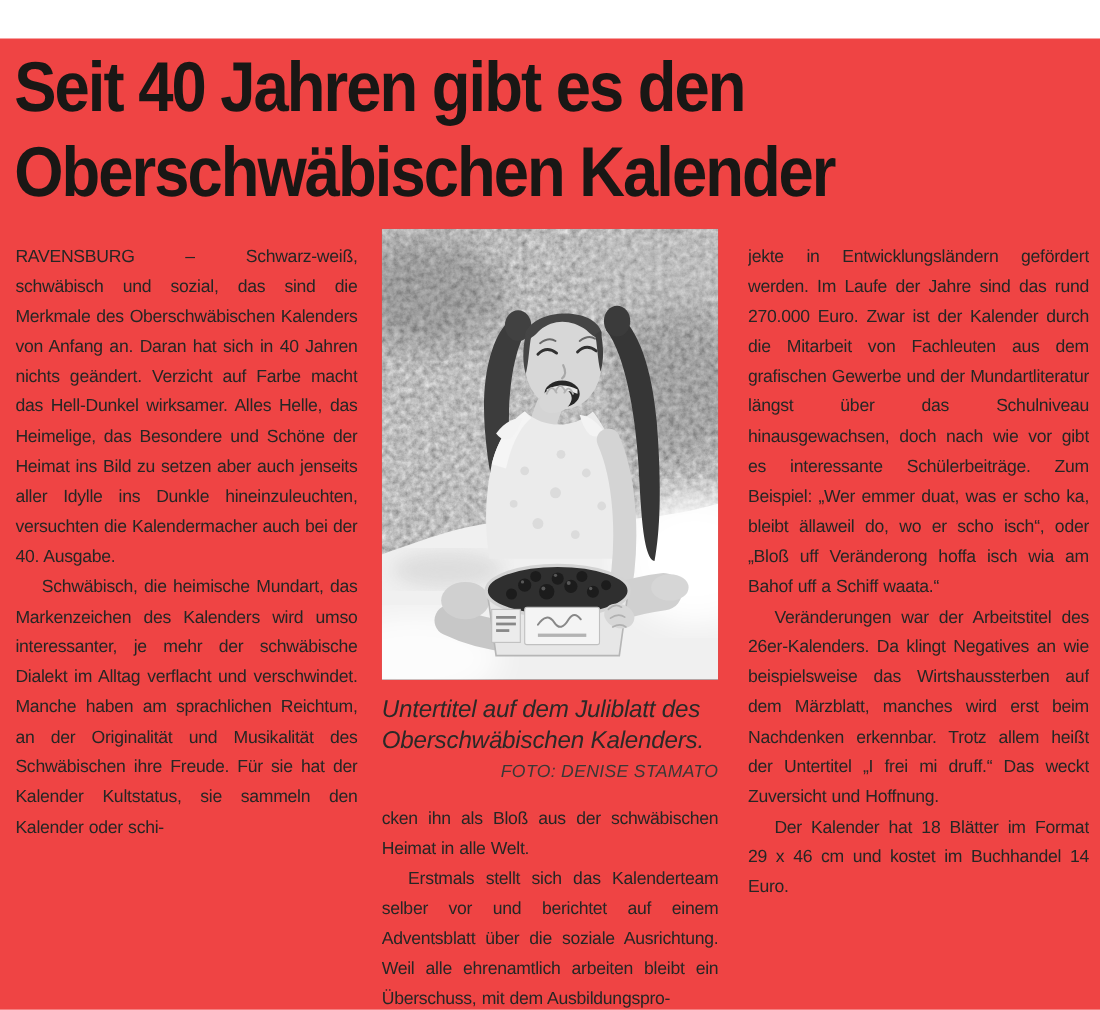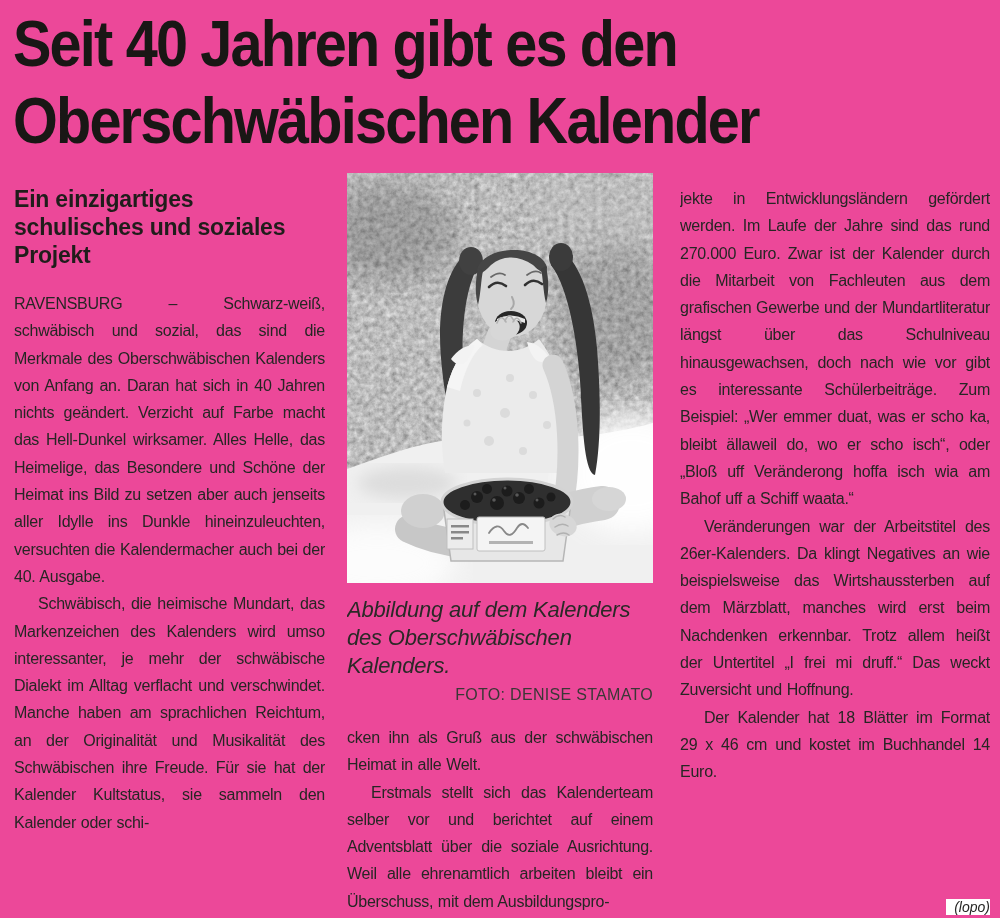--- a/index.html
+++ b/index.html
@@ -1,21 +1,21 @@
 <!DOCTYPE html>
 <html lang="de"><head>
 <meta charset="utf-8">
 <style>
   html,body{margin:0;padding:0;}
   body{
     width:1000px;height:918px;overflow:hidden;background:#ffffff;
     font-family:"Liberation Sans","DejaVu Sans",sans-serif;
     color:#262624;position:relative;
   }
-  .page{position:absolute;inset:0;background:#ec4899;}
+  .page{position:absolute;inset:0;background:#ef4444;margin-top:35px;}
 
   
   .headline{
     position:absolute;left:13px;top:6px;margin:0;
     font-size:64px;line-height:77px;font-weight:bold;color:#191715;
     letter-spacing:-2px;white-space:nowrap;
     transform:scaleX(0.9);transform-origin:0 0;width:1110px;
   }
   .hl-line{display:block;}
 
@@ -36,21 +36,21 @@
   p.indent{text-indent:24px;}
 
   
   .photo{width:306px;height:410px;overflow:hidden;background:#777;}
   .photo svg{display:block;filter:grayscale(1) contrast(1.02);}
   figcaption{margin-top:13px;}
   .caption{
     font-style:italic;font-size:22px;line-height:28px;color:#2b2927;letter-spacing:-0.2px;
   }
   .credit{
-    font-size:16px;line-height:20px;color:#3a3836;
+    font-style:italic;font-size:16px;line-height:20px;color:#3a3836;
     text-align:right;margin-top:5px;letter-spacing:0.3px;
   }
   .photo-col p.body{margin-top:19px;}
   .photo-col p.indent{margin-top:0;}
 
   .byline{
     position:absolute;right:0;bottom:3px;font-style:italic;font-size:14px;color:#262624;
     background:#fff;padding-left:8px;
   }
 </style>
@@ -58,21 +58,20 @@
 <body>
 
 <div class="page">
 
   <h1 class="headline">
     <span class="hl-line">Seit 40 Jahren gibt es den</span>
     <span class="hl-line">Oberschwäbischen Kalender</span>
   </h1>
 
   <div class="col col1">
-    <h2 class="kicker">Ein einzigartiges schulisches und soziales Projekt</h2>
     <p class="body">RAVENSBURG – Schwarz-weiß, schwäbisch und sozial, das sind die Merkmale des Oberschwäbischen Kalenders von Anfang an. Daran hat sich in 40 Jahren nichts geändert. Verzicht auf Farbe macht das Hell-Dunkel wirksamer. Alles Helle, das Heimelige, das Besondere und Schöne der Heimat ins Bild zu setzen aber auch jenseits aller Idylle ins Dunkle hineinzuleuchten, versuchten die Kalendermacher auch bei der 40. Ausgabe.</p>
     <p class="body indent">Schwäbisch, die heimische Mundart, das Markenzeichen des Kalenders wird umso interessanter, je mehr der schwäbische Dialekt im Alltag verflacht und verschwindet. Manche haben am sprachlichen Reichtum, an der Originalität und Musikalität des Schwäbischen ihre Freude. Für sie hat der Kalender Kultstatus, sie sammeln den Kalender oder schi-</p>
   </div>
 
   <figure class="photo-col">
     <div class="photo" title="Schwarz-weiß-Foto: Lachendes kleines Mädchen mit Zöpfen sitzt im Schneidersitz auf einer weißen Decke im Gras und isst Kirschen aus einer runden Dose">
       <svg width="306" height="410" viewBox="0 0 306 410" xmlns="http://www.w3.org/2000/svg">
         <defs>
           <filter id="grass" x="0" y="0" width="100%" height="100%">
             <feTurbulence type="fractalNoise" baseFrequency="0.18" numOctaves="4" seed="11"></feTurbulence>
@@ -180,24 +179,24 @@
         <rect x="100" y="346" width="26" height="30" fill="#eceae7" stroke="#c2beba" stroke-width="1"></rect>
         <rect x="104" y="352" width="18" height="2.5" fill="#8b8783"></rect>
         <rect x="104" y="358" width="18" height="2.5" fill="#8b8783"></rect>
         <rect x="104" y="364" width="12" height="2.5" fill="#8b8783"></rect>
 
         <ellipse cx="216" cy="352" rx="14" ry="11" fill="#d9d5d1" transform="rotate(20 216 352)"></ellipse>
         <path d="M206,346 q6,-6 12,-2 M208,354 q7,-5 13,-1 M210,362 q7,-4 12,0" stroke="#b3afab" stroke-width="1.5" fill="none" stroke-linecap="round"></path>
       </svg>
     </div>
     <figcaption>
-      <div class="caption">Abbildung auf dem Kalenders des Oberschwäbischen Kalenders.</div>
+      <div class="caption">Untertitel auf dem Juliblatt des Oberschwäbischen Kalenders.</div>
       <div class="credit">FOTO: DENISE STAMATO</div>
     </figcaption>
-    <p class="body">cken ihn als Gruß aus der schwäbischen Heimat in alle Welt.</p>
+    <p class="body">cken ihn als Bloß aus der schwäbischen Heimat in alle Welt.</p>
     <p class="body indent">Erstmals stellt sich das Kalenderteam selber vor und berichtet auf einem Adventsblatt über die soziale Ausrichtung. Weil alle ehrenamtlich arbeiten bleibt ein Überschuss, mit dem Ausbildungspro-</p>
   </figure>
 
   <div class="col col3">
     <p class="body">jekte in Entwicklungsländern gefördert werden. Im Laufe der Jahre sind das rund 270.000 Euro. Zwar ist der Kalender durch die Mitarbeit von Fachleuten aus dem grafischen Gewerbe und der Mundartliteratur längst über das Schulniveau hinausgewachsen, doch nach wie vor gibt es interessante Schülerbeiträge. Zum Beispiel: „Wer emmer duat, was er scho ka, bleibt ällaweil do, wo er scho isch“, oder „Bloß uff Veränderong hoffa isch wia am Bahof uff a Schiff waata.“</p>
     <p class="body indent">Veränderungen war der Arbeitstitel des 26er-Kalenders. Da klingt Negatives an wie beispielsweise das Wirtshaussterben auf dem Märzblatt, manches wird erst beim Nachdenken erkennbar. Trotz allem heißt der Untertitel „I frei mi druff.“ Das weckt Zuversicht und Hoffnung.</p>
     <p class="body indent">Der Kalender hat 18 Blätter im Format 29 x 46 cm und kostet im Buchhandel 14 Euro.</p>
     <span class="byline">(lopo)</span>
   </div>
 

